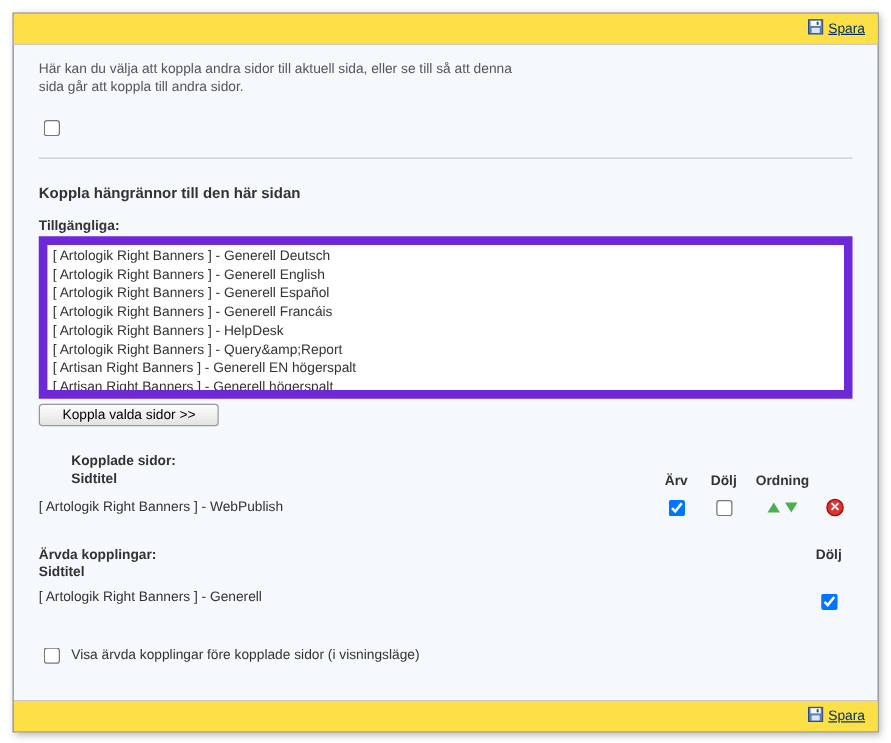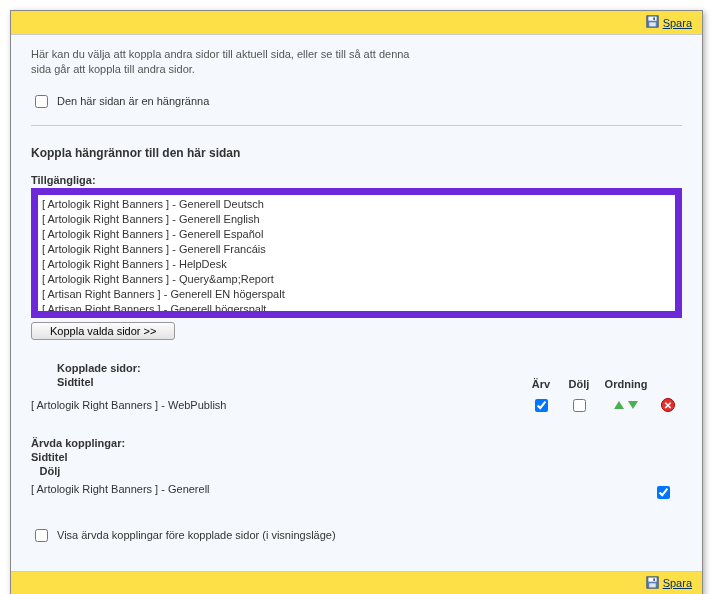--- a/index.html
+++ b/index.html
@@ -155,21 +155,20 @@
     text-align: center;
     border: 1px solid #a00;
     cursor: pointer;
     margin: 0 auto;
   }
   .inherited-block {
     margin-top: 22px;
   }
   .inherited-header {
     display: flex;
-    flex-direction: column;
   }
   .inherited-header .title-col { flex:1; }
   .inherited-row {
     display: flex;
     align-items: flex-start;
     padding-top: 6px;
   }
   .inherited-row .title-col { flex:1; }
   .footer-check {
     margin-top: 24px;
@@ -198,21 +197,20 @@
       <span>Spara</span>
     </span>
   </div>
 
   <div class="content">
 
     <div class="intro">Här kan du välja att koppla andra sidor till aktuell sida, eller se till så att denna sida går att koppla till andra sidor.</div>
 
     <label class="checkbox-row">
       <input type="checkbox" style="">
-      <span>Den här sidan är en hängränna</span>
     </label>
 
     <hr class="hr">
 
     <div class="section-title">Koppla hängrännor till den här sidan</div>
 
     <div class="sub-label">Tillgängliga:</div>
     <div class="listbox">
       <div class="item">[ Artologik Right Banners ] - Generell Deutsch</div>
       <div class="item">[ Artologik Right Banners ] - Generell English</div>

